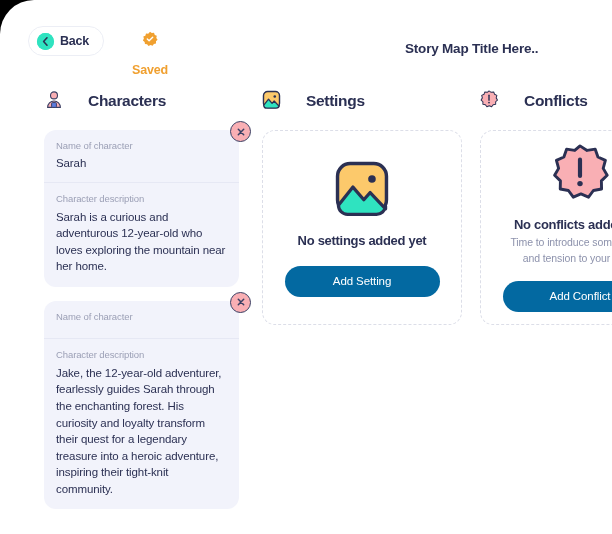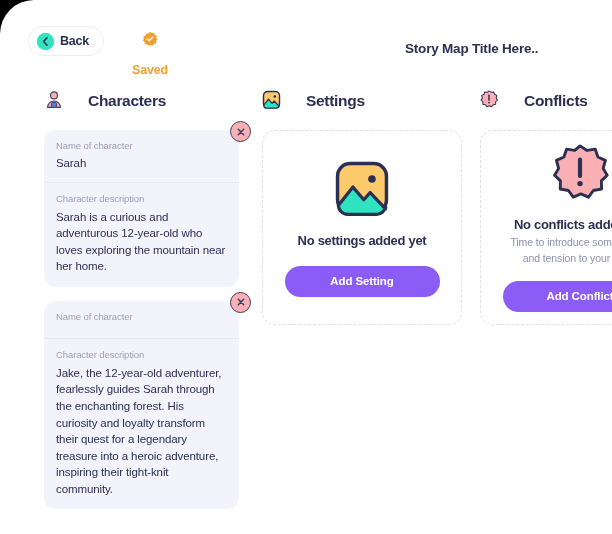--- a/index.html
+++ b/index.html
@@ -191,29 +191,29 @@
     font-size: 10.5px;
     color: #8d92ac;
     text-align: center;
     line-height: 1.45;
     letter-spacing: -0.1px;
     margin-bottom: 15px;
     white-space: nowrap;
   }
   .empty-sub span { display: block; }
   .add-btn {
-    background: #8b5cf6;
+    background: #0369a1;
     color: #ffffff;
     border: none;
     border-radius: 17px;
     height: 31px;
     width: 155px;
     font-family: "Liberation Sans", sans-serif;
     font-size: 11.5px;
-    font-weight: 700;
+    font-weight: 400;
     letter-spacing: -0.1px;
     cursor: pointer;
   }
 </style>
 </head>
 <body>
 
 <div id="app">
 
   <div class="topbar">

